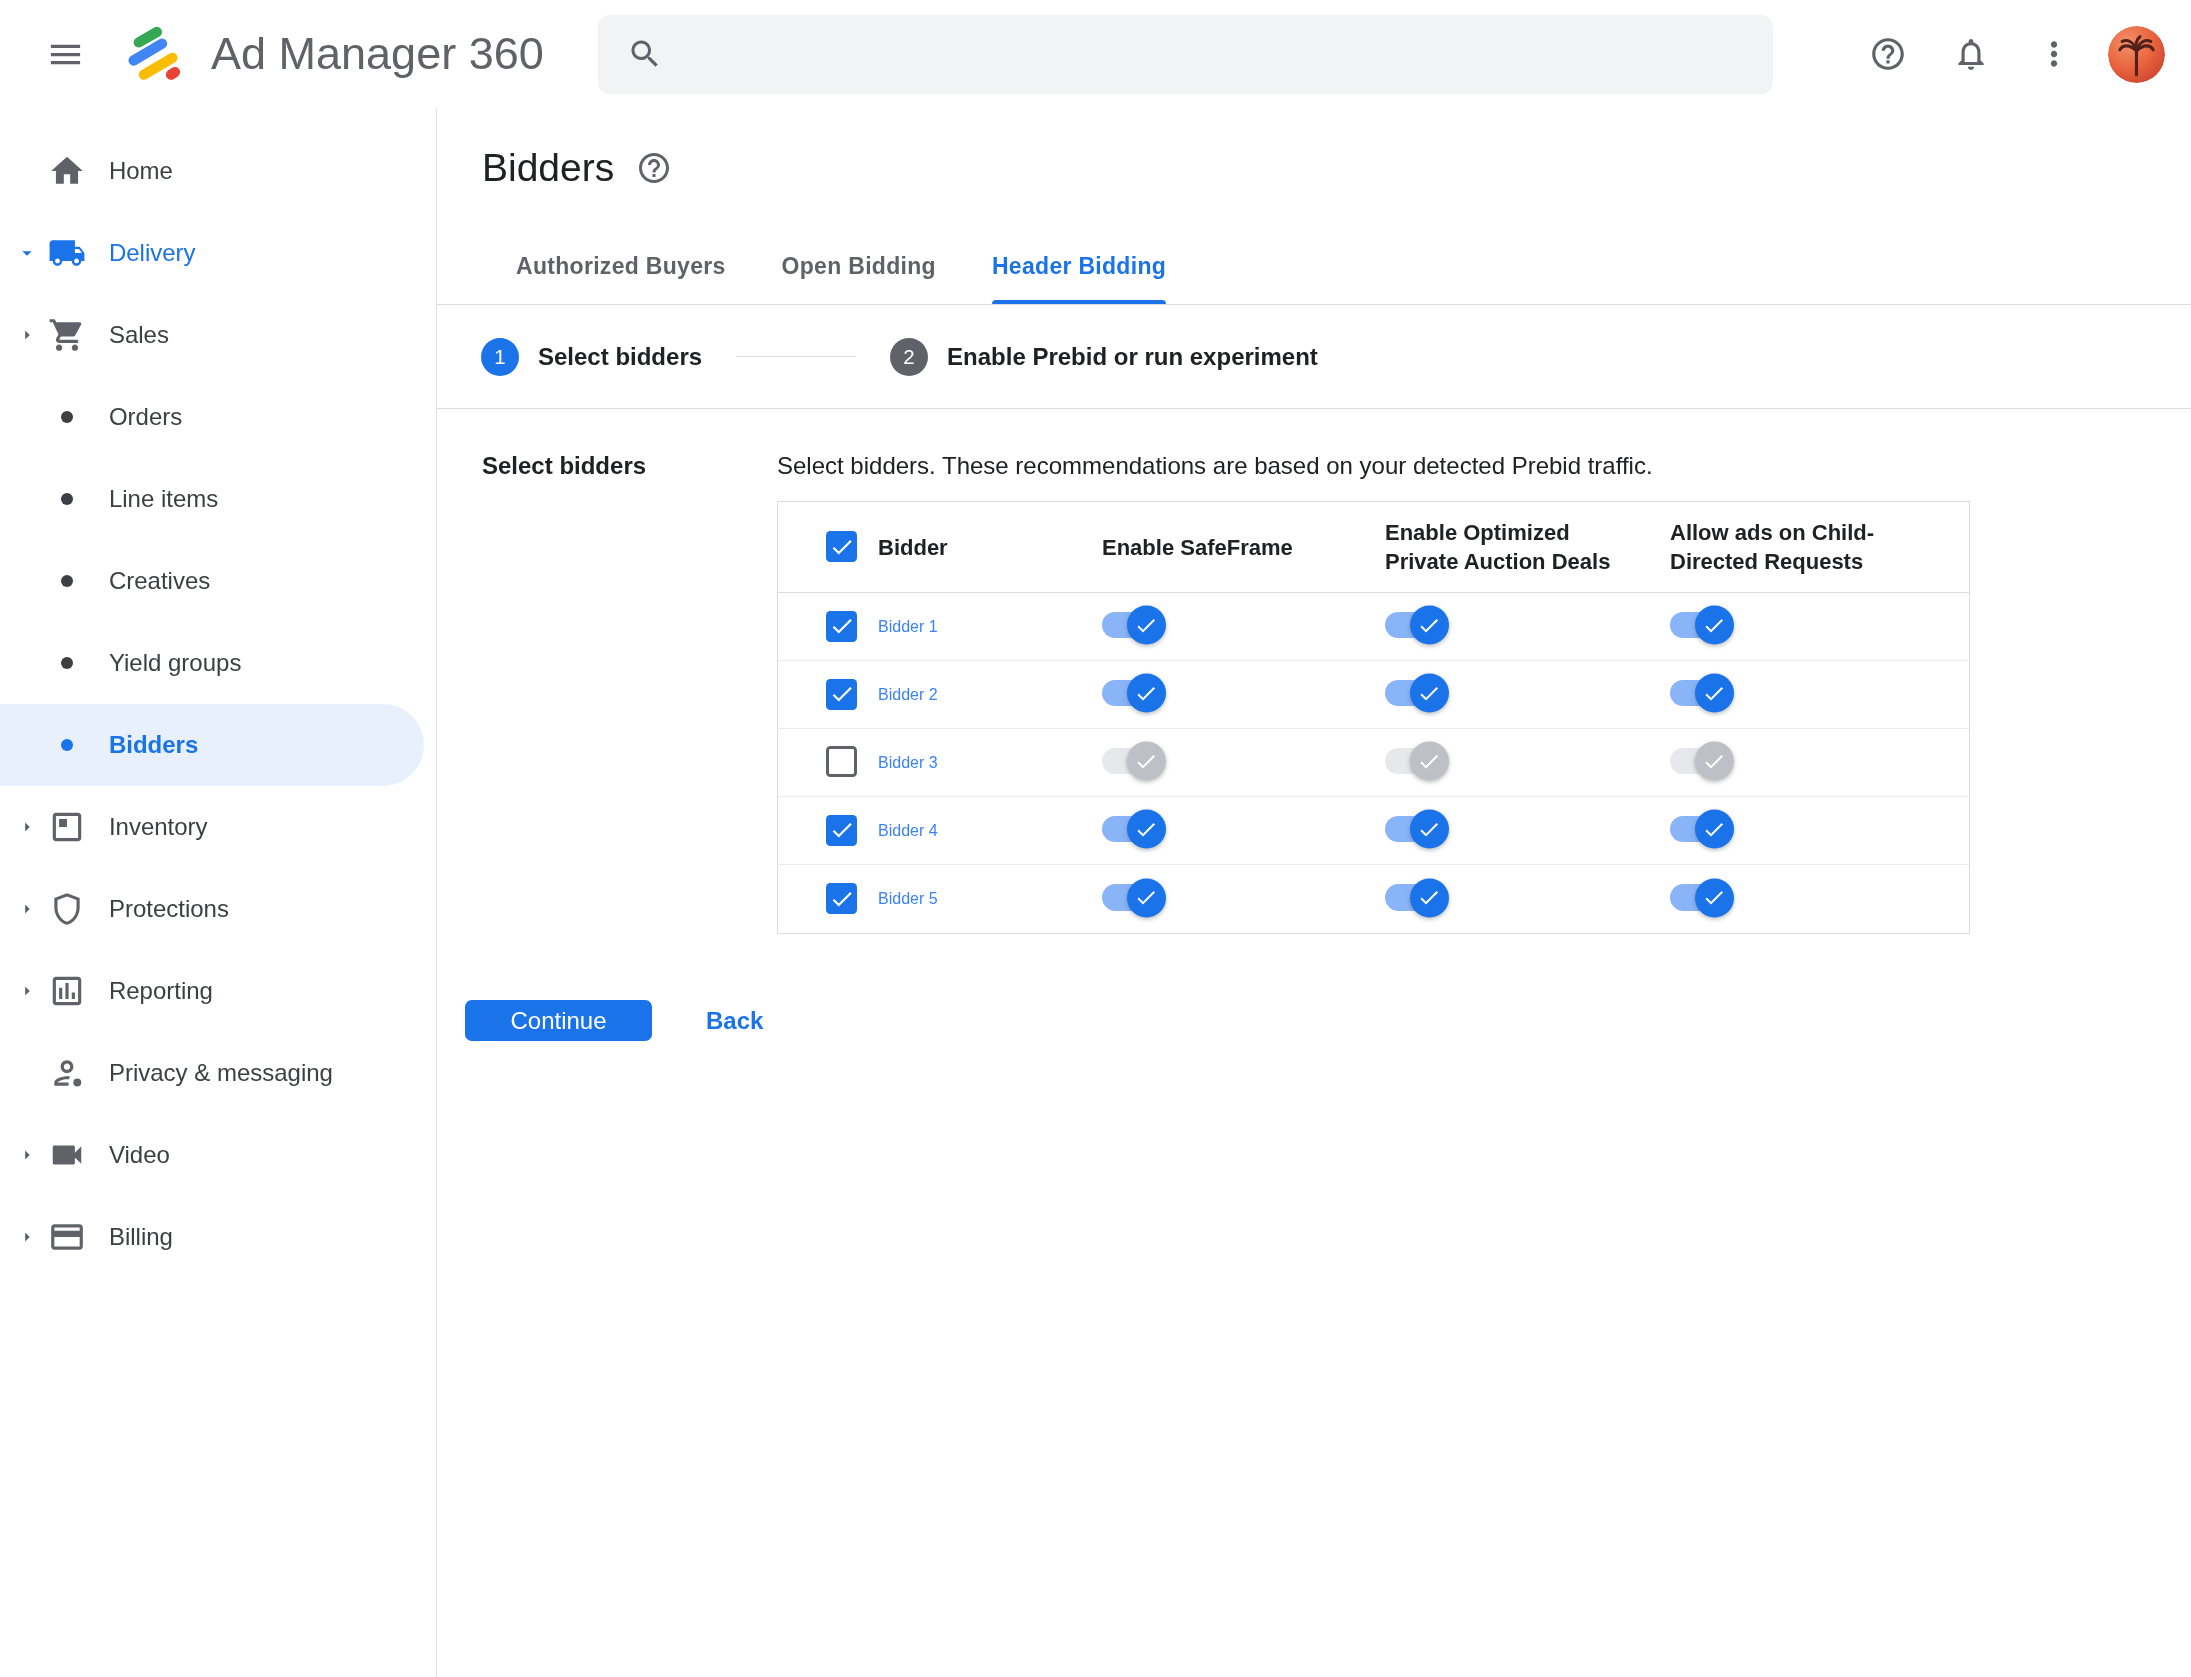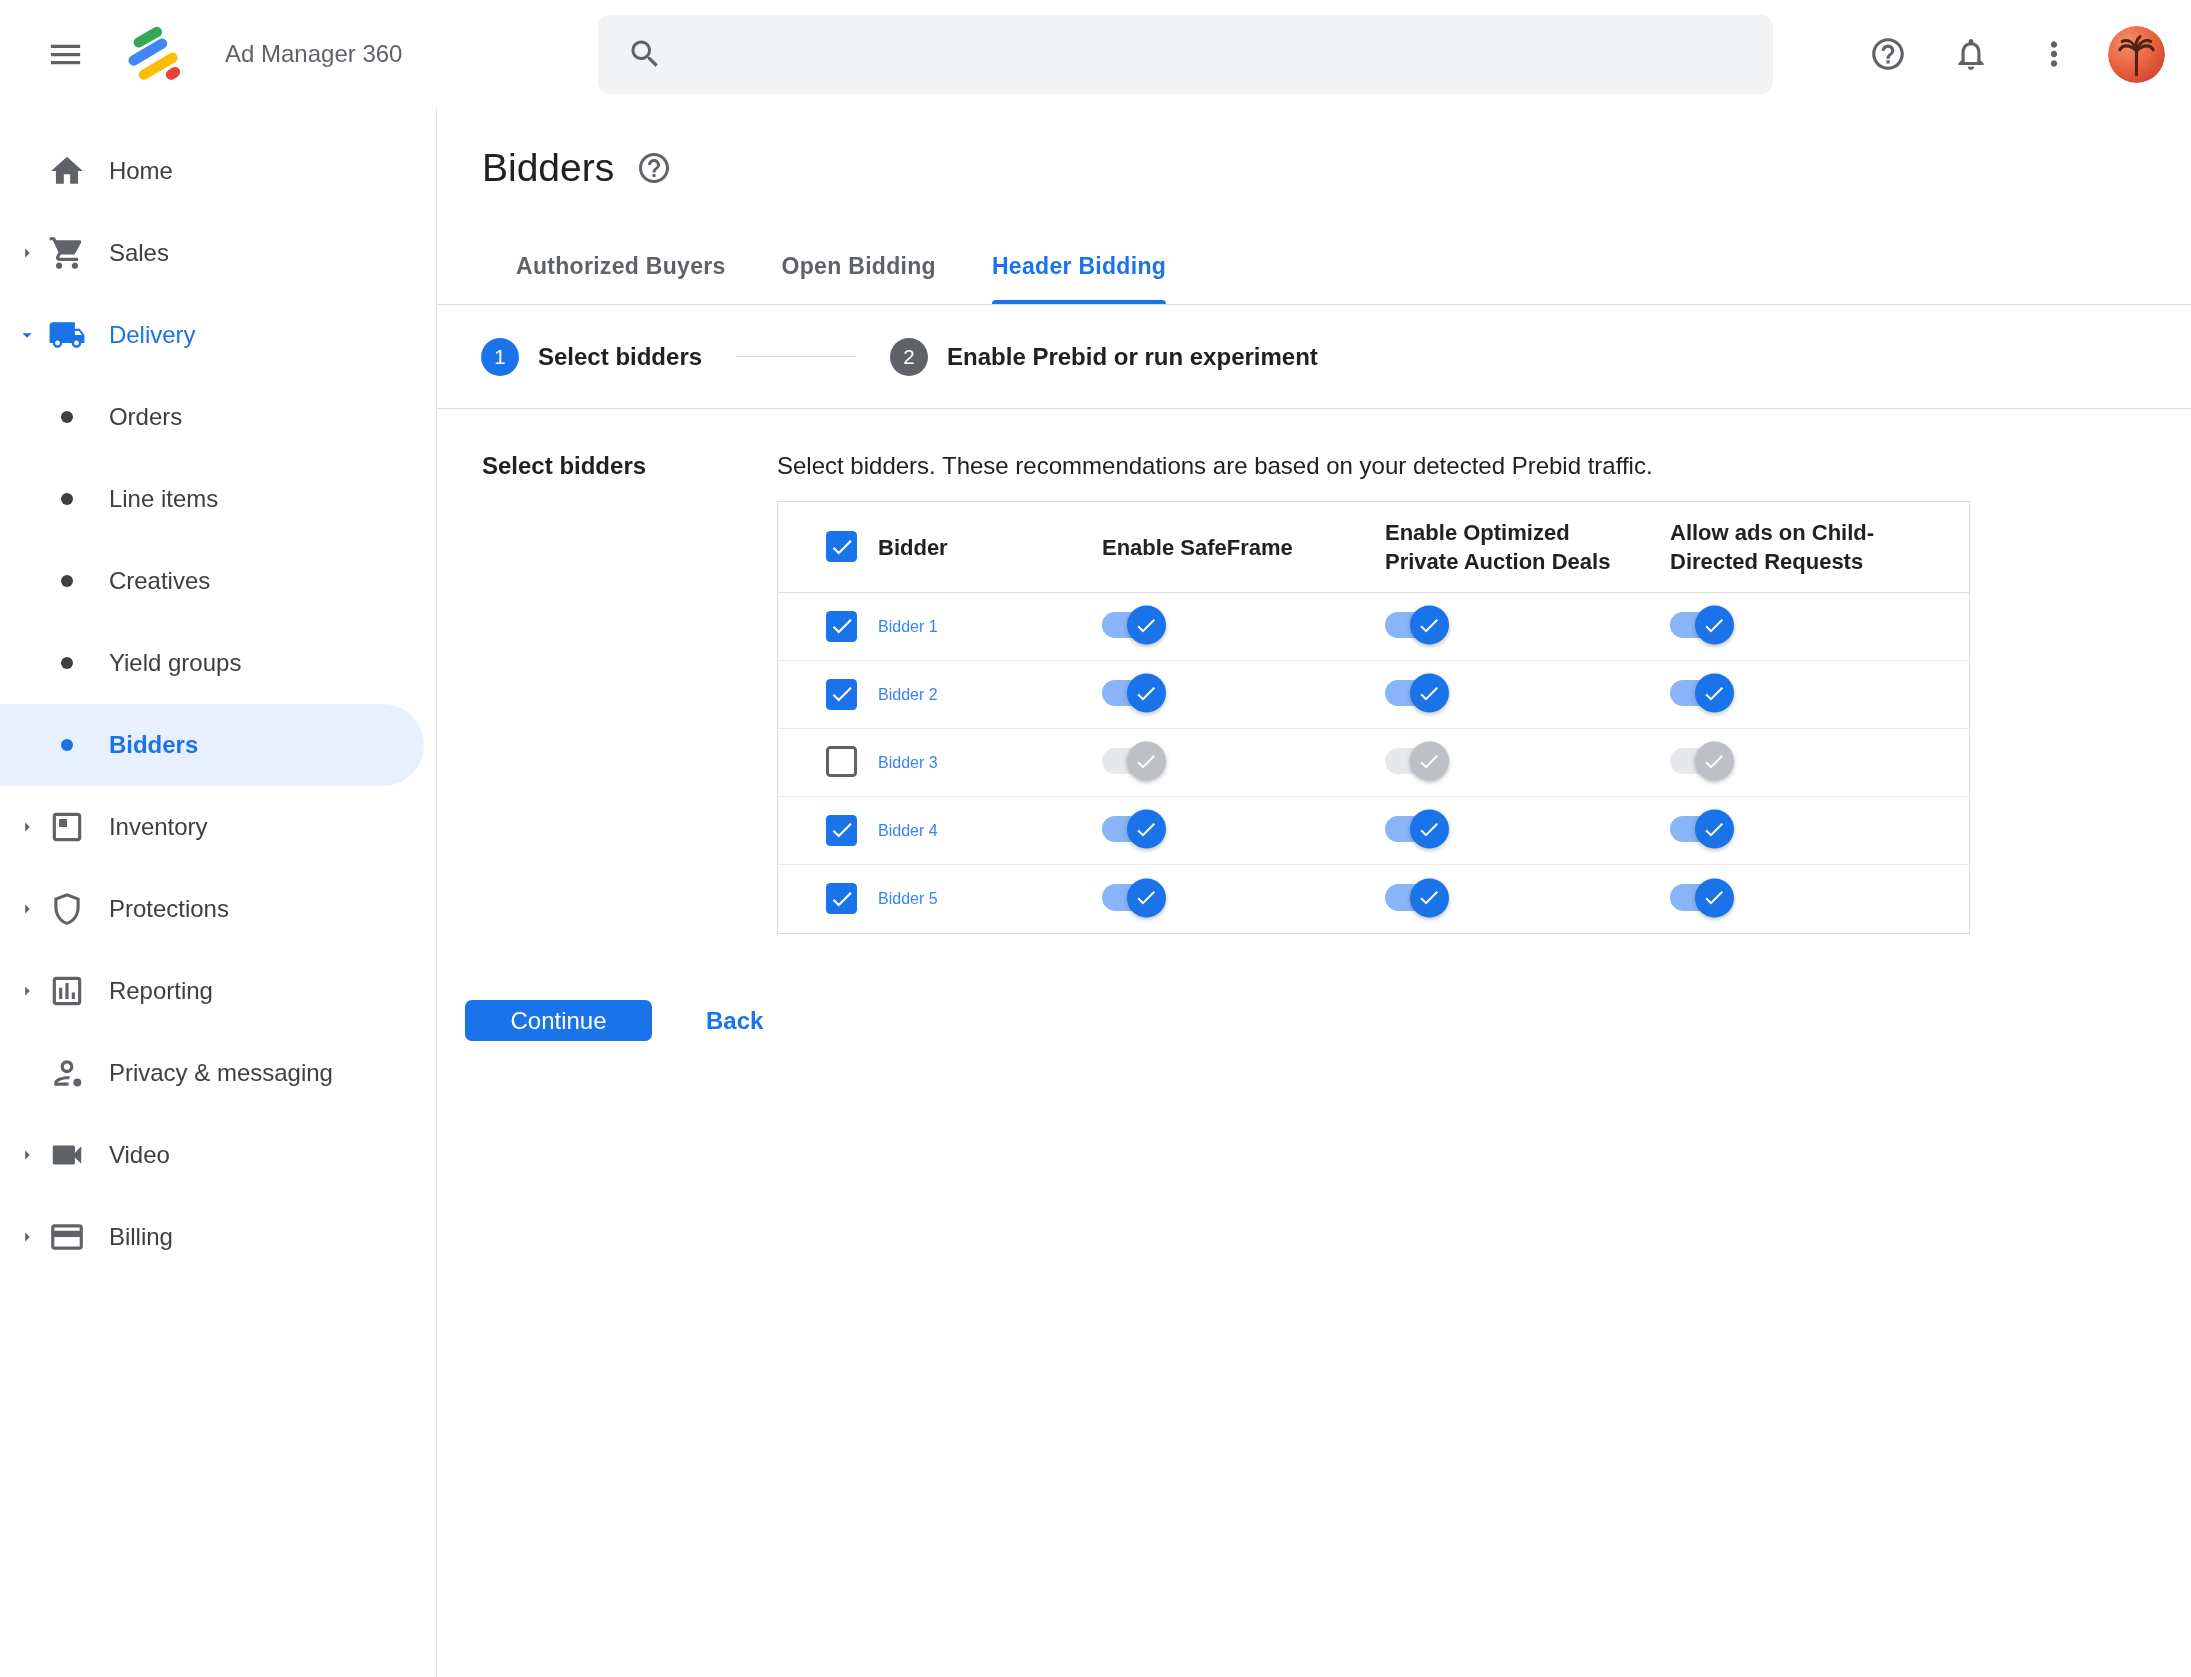--- a/index.html
+++ b/index.html
@@ -4,21 +4,21 @@
 <style>
   *{box-sizing:border-box;margin:0;padding:0}
   html,body{width:2192px;height:1678px;background:#fff;font-family:"Liberation Sans",sans-serif;color:#202124;overflow:hidden}
   svg{display:block}
 
   
   .header{position:absolute;top:0;left:0;width:2192px;height:108px;background:#fff;display:flex;align-items:center;z-index:5}
   .hamburger{margin-left:34px;width:62px;height:62px;display:flex;align-items:center;justify-content:center;border-radius:50%;cursor:pointer}
   .hamburger svg{width:39px;height:39px;fill:#5f6368}
   .logo{margin-left:26px;width:62px;height:62px}
-  .app-title{margin-left:41px;font-size:24px;color:#5f6368;white-space:nowrap}
+  .app-title{margin-left:27px;font-size:45px;color:#5f6368;white-space:nowrap}
   .search{position:absolute;left:598px;top:14.6px;width:1175px;height:79px;background:#f1f3f4;border-radius:12px;display:flex;align-items:center;padding-left:29px}
   .search-icon svg{width:36px;height:36px;fill:#5f6368}
   .search input{border:none;background:transparent;outline:none;font-size:26px;margin-left:22px;flex:1;font-family:inherit;color:#202124}
   .header-right{position:absolute;right:27px;top:0;height:108px;display:flex;align-items:center;gap:26px}
   .hicon{width:57px;height:57px;display:flex;align-items:center;justify-content:center;border-radius:50%;cursor:pointer}
   .hicon svg{width:38px;height:38px;fill:#5f6368}
   .avatar{width:57px;height:57px;border-radius:50%;overflow:hidden;cursor:pointer}
   .avatar svg{width:57px;height:57px}
 
   
@@ -165,45 +165,45 @@
   <div class="nav" id="sidebar-nav">
       <div class="nav-item">
         <span class="chev"></span>
         <span class="nicon">
           <svg viewBox="0 0 24 24">
             <path d="M10 20v-6h4v6h5v-8h3L12 3 2 12h3v8z"></path>
           </svg>
         </span>
         <span class="label">Home</span>
       </div>
+      <div class="nav-item section-active">
+        <span class="chev">
+          <svg viewBox="0 0 24 24">
+            <path d="M7 10l5 5 5-5z"></path>
+          </svg>
+        </span>
+        <span class="nicon">
+          <svg viewBox="0 0 24 24">
+            <path d="M20 8h-3V4H3c-1.1 0-2 .9-2 2v11h2c0 1.66 1.34 3 3 3s3-1.34 3-3h6c0 1.66 1.34 3 3 3s3-1.34 3-3h2v-5l-3-4zM6 18.5c-.83 0-1.5-.67-1.5-1.5s.67-1.5 1.5-1.5 1.5.67 1.5 1.5-.67 1.5-1.5 1.5zm13.5-9 1.96 2.5H17V9.5h2.5zm-1.5 9c-.83 0-1.5-.67-1.5-1.5s.67-1.5 1.5-1.5 1.5.67 1.5 1.5-.67 1.5-1.5 1.5z"></path>
+          </svg>
+        </span>
+        <span class="label">Delivery</span>
+      </div>
       <div class="nav-item">
         <span class="chev">
           <svg viewBox="0 0 24 24">
             <path d="M10 17l5-5-5-5v10z"></path>
           </svg>
         </span>
         <span class="nicon">
           <svg viewBox="0 0 24 24">
             <path d="M7 18c-1.1 0-1.99.9-1.99 2S5.9 22 7 22s2-.9 2-2-.9-2-2-2zM1 2v2h2l3.6 7.59-1.35 2.45c-.16.28-.25.61-.25.96 0 1.1.9 2 2 2h12v-2H7.42c-.14 0-.25-.11-.25-.25l.03-.12.9-1.63h7.45c.75 0 1.41-.41 1.75-1.03l3.58-6.49c.08-.14.12-.31.12-.48 0-.55-.45-1-1-1H5.21l-.94-2H1zm16 16c-1.1 0-1.99.9-1.99 2s.89 2 1.99 2 2-.9 2-2-.9-2-2-2z"></path>
           </svg>
         </span>
         <span class="label">Sales</span>
-      </div>
-      <div class="nav-item section-active">
-        <span class="chev">
-          <svg viewBox="0 0 24 24">
-            <path d="M7 10l5 5 5-5z"></path>
-          </svg>
-        </span>
-        <span class="nicon">
-          <svg viewBox="0 0 24 24">
-            <path d="M20 8h-3V4H3c-1.1 0-2 .9-2 2v11h2c0 1.66 1.34 3 3 3s3-1.34 3-3h6c0 1.66 1.34 3 3 3s3-1.34 3-3h2v-5l-3-4zM6 18.5c-.83 0-1.5-.67-1.5-1.5s.67-1.5 1.5-1.5 1.5.67 1.5 1.5-.67 1.5-1.5 1.5zm13.5-9 1.96 2.5H17V9.5h2.5zm-1.5 9c-.83 0-1.5-.67-1.5-1.5s.67-1.5 1.5-1.5 1.5.67 1.5 1.5-.67 1.5-1.5 1.5z"></path>
-          </svg>
-        </span>
-        <span class="label">Delivery</span>
       </div>
       <div class="nav-item sub">
         <span class="chev"></span>
         <span class="nicon">
           <span class="bullet"></span>
         </span>
         <span class="label">Orders</span>
       </div>
       <div class="nav-item sub">
         <span class="chev"></span>

